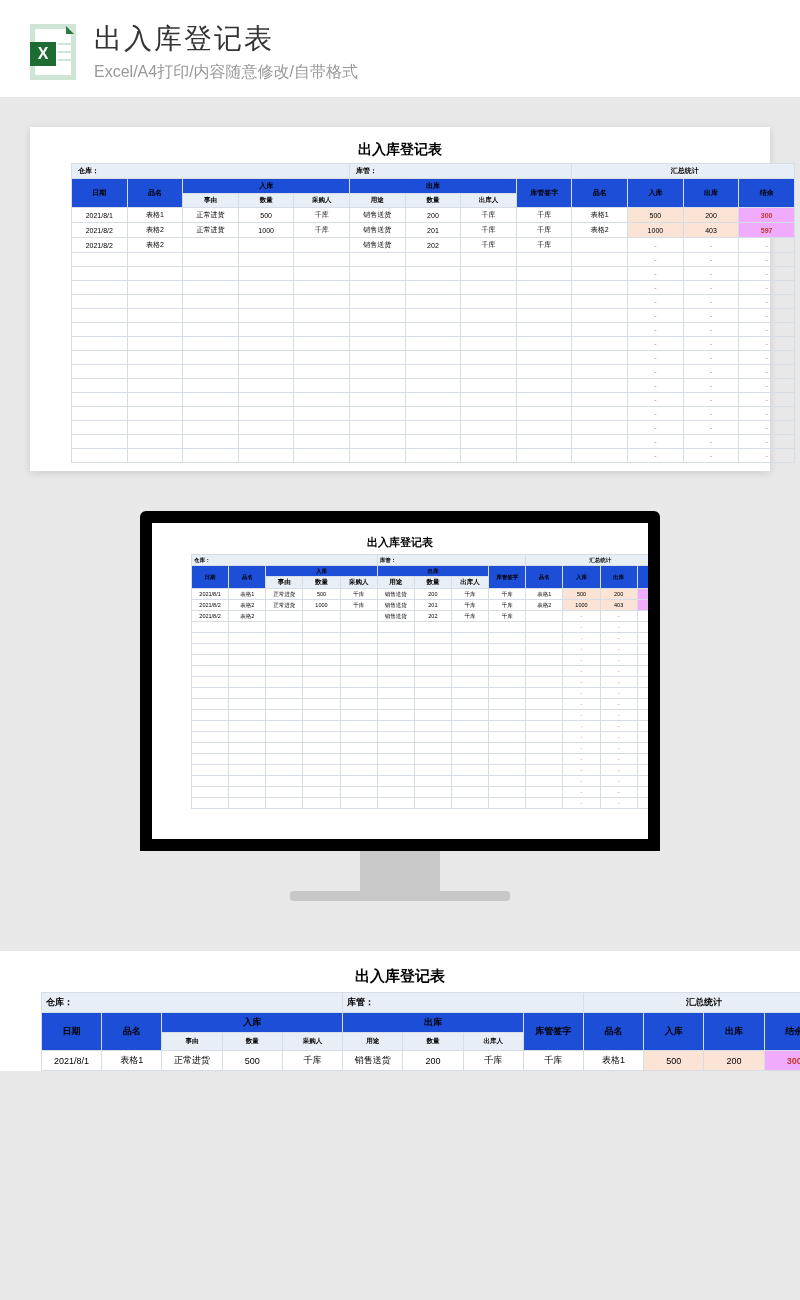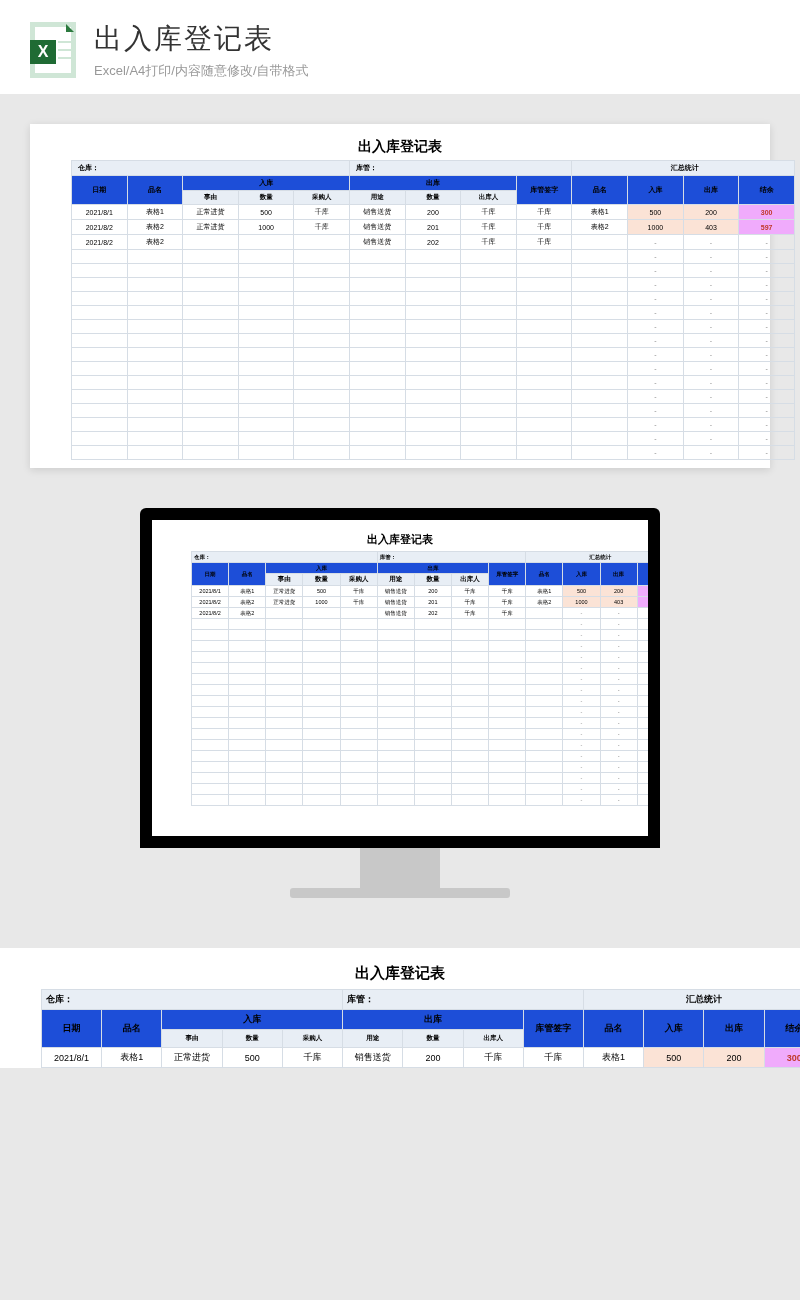--- a/index.html
+++ b/index.html
@@ -3,21 +3,21 @@
 <meta charset="utf-8">
 <style>
 * { margin:0; padding:0; box-sizing:border-box; }
 body { background:#e8e8e8; font-family:"Microsoft YaHei",Arial,sans-serif; width:800px; }
 
 
 .hdr { background:#fff; padding:20px 30px 14px; display:flex; align-items:center; gap:18px; }
 .excel-icon { width:46px; height:56px; position:relative; }
 .excel-icon svg { width:100%; height:100%; }
 .hdr-txt h1 { font-size:28px; font-weight:400; color:#333; letter-spacing:2px; }
-.hdr-txt p { font-size:13px; color:#999; margin-top:4px; }
+.hdr-txt p { font-size:16px; color:#999; margin-top:4px; }
 
 
 .sheet { background:#fff; margin:30px 30px 40px; padding:8px; box-shadow:0 2px 8px rgba(0,0,0,.12); }
 .sheet-title { text-align:center; font-size:14px; font-weight:700; padding:6px 0 4px; }
 table { width:100%; border-collapse:collapse; font-size:7px; table-layout:fixed;margin-left:33px; }
 th,td { border:1px solid #d6dde5; padding:2px 3px; text-align:center; height:14px; overflow:hidden; }
 .meta-row td { background:#e8eef5; font-weight:700; text-align:left; padding-left:6px; }
 .th1 { background:#1d4ed8; font-weight:700; }
 .th2 { background:#e8eef5; font-weight:700; font-size:6.5px; }
 .hi-in { background:#fbe3d6; }

